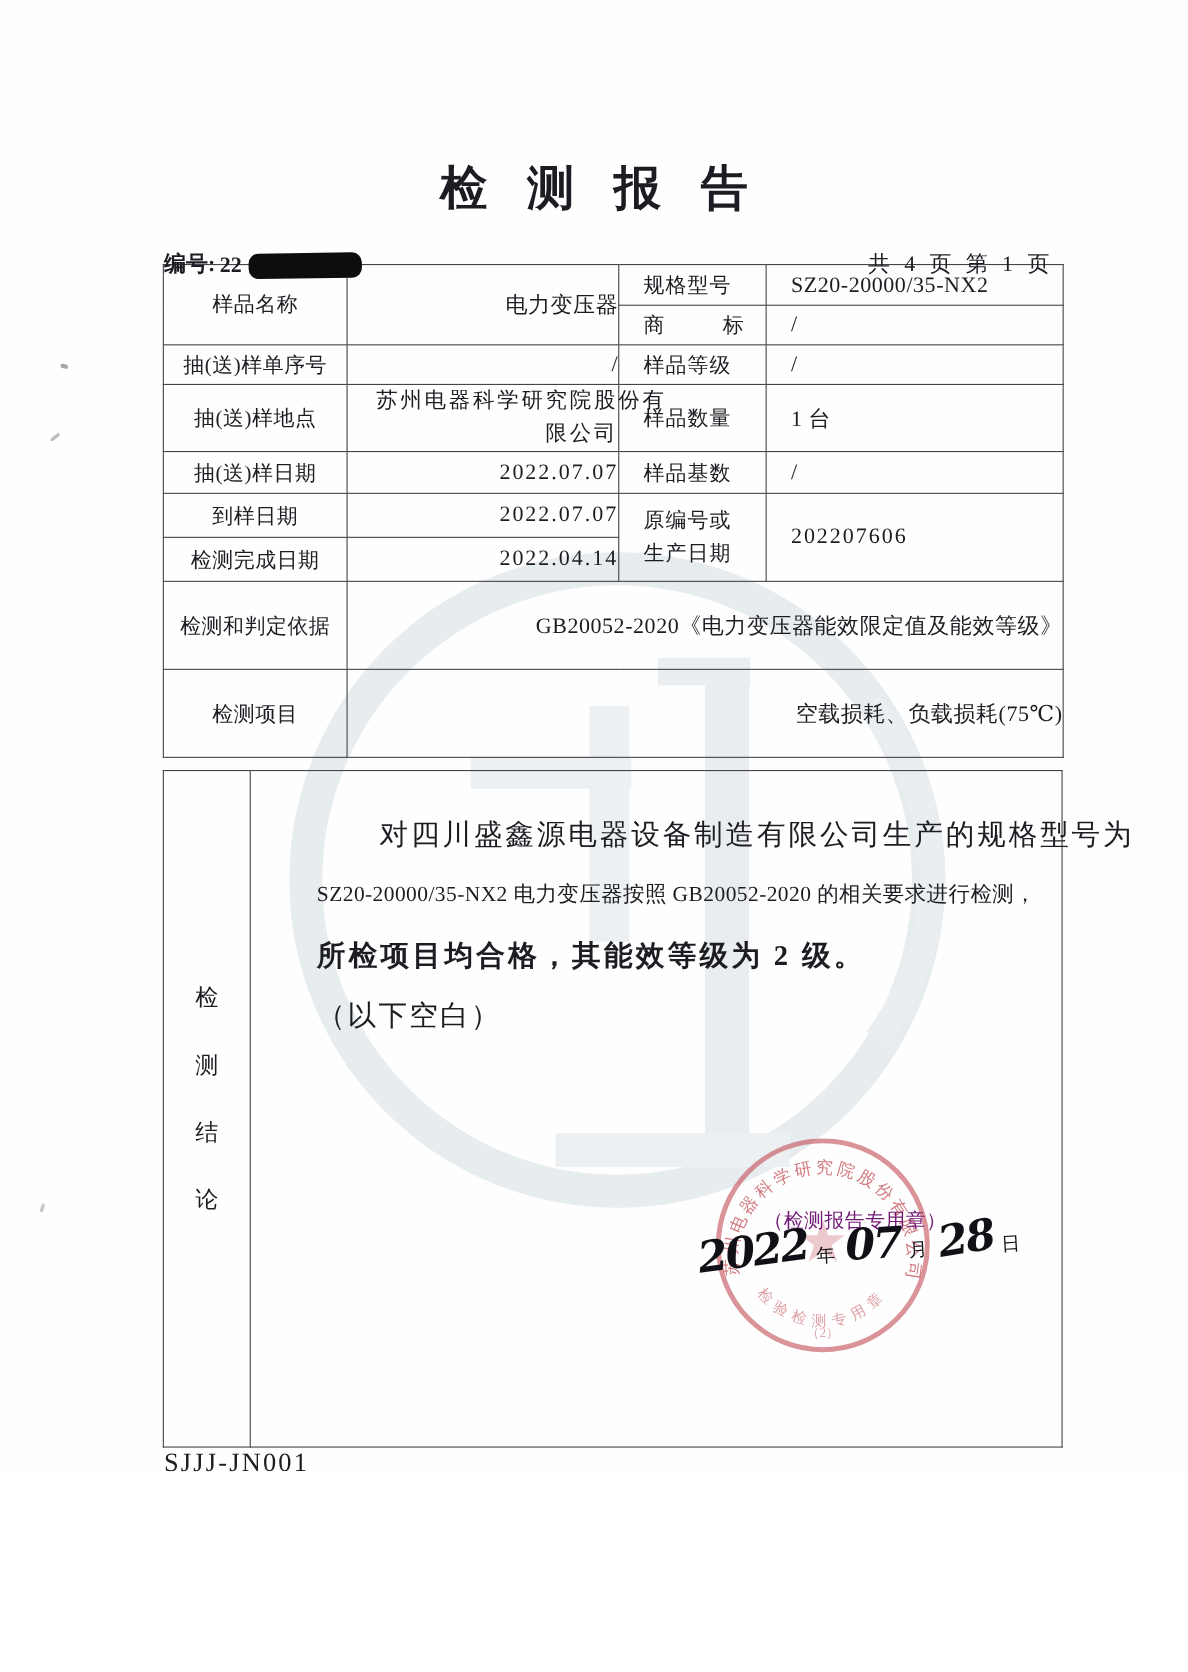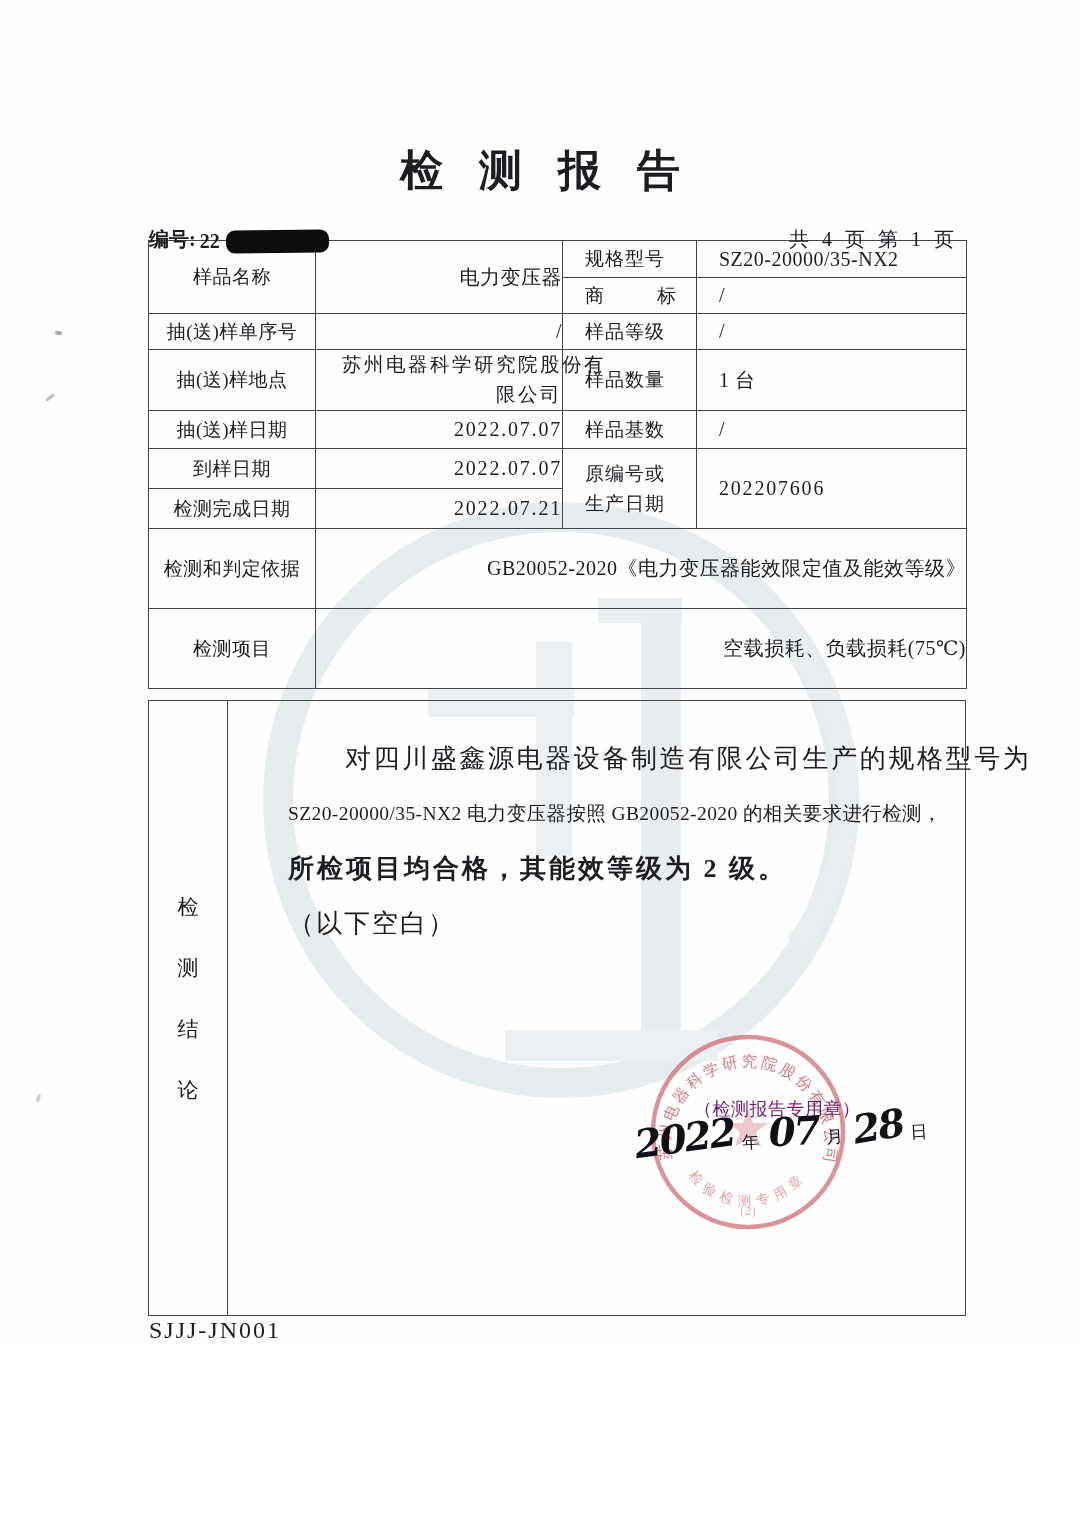--- a/index.html
+++ b/index.html
@@ -149,21 +149,21 @@
     </tr>
     <tr style="height:40px">
       <td class="lab">到样日期</td>
       <td class="val date">2022.07.07</td>
       <td rowspan="2" class="lab-r pre">原编号或
 生产日期</td>
       <td rowspan="2" class="val-r date">202207606</td>
     </tr>
     <tr style="height:40px">
       <td class="lab">检测完成日期</td>
-      <td class="val date">2022.07.21</td>
+      <td class="val date">2022.04.14</td>
     </tr>
     <tr style="height:80px">
       <td class="lab">检测和判定依据</td>
       <td colspan="3" class="val">GB20052-2020《电力变压器能效限定值及能效等级》</td>
     </tr>
     <tr style="height:80px">
       <td class="lab">检测项目</td>
       <td colspan="3" class="val">空载损耗、负载损耗(75℃)</td>
     </tr>
   </tbody>

